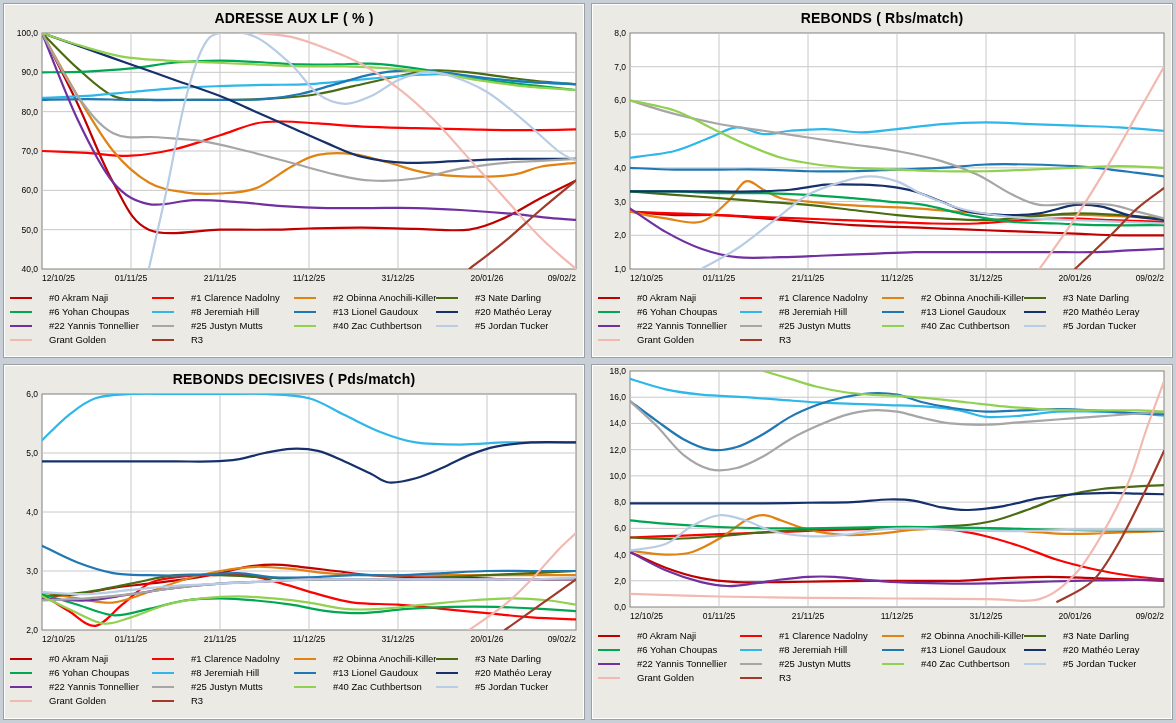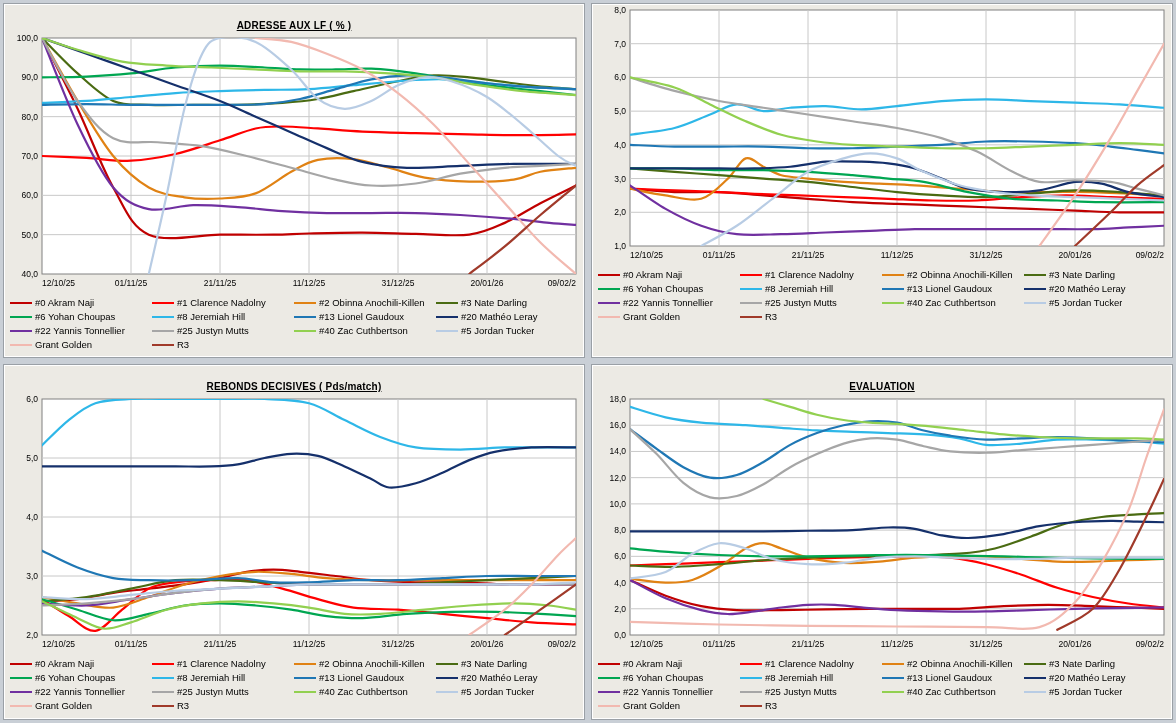--- a/index.html
+++ b/index.html
@@ -24,44 +24,43 @@
     box-sizing:border-box;
     width:100%;height:100%;
     background:#eceae4;
     border:1px solid #9aa0a6;
     box-shadow:0 0 0 1px #ffffff inset;
     display:flex;flex-direction:column;
     position:relative;
   }
   .chart-title{
     text-align:center;
-    font-size:10px;
+    font-size:14px;
     font-weight:bold;
-    padding:16px 0 1px 0;
+    padding:6px 0 1px 0;
     letter-spacing:.2px;
-    text-decoration:underline;
   }
   .plot-wrap{
     position:relative;
     flex:0 0 auto;
     margin:0 4px 0 4px;
   }
   .plot-wrap.h1{height:262px;}
   .plot-wrap.h2{height:262px;}
   svg{display:block;}
   .legend{
     margin:2px 6px 0 6px;
     display:flex;flex-wrap:wrap;
     font-size:9.5px;
     line-height:12px;
   }
   .legend .item{
     width:25%;
     display:flex;align-items:center;
-    gap:3px;
+    gap:17px;
     white-space:nowrap;
     overflow:hidden;
     padding:1px 0;
   }
   .legend .swatch{
     display:inline-block;
     width:22px;height:0;
     border-top:2.5px solid #000;
     flex:0 0 22px;
   }
@@ -181,20 +180,21 @@
           <div class="item">
             <span class="swatch" style="border-top-color: rgb(160, 58, 42);"></span>
             <span class="lbl">R3</span>
           </div>
         </div>
     </div>
   </div>
 
   <div class="panel">
     <div class="panel-inner">
+      <div class="chart-title">REBONDS ( Rbs/match)</div>
       <div class="plot-wrap h1">
           <svg id="svg1" width="574" height="262">
             <rect x="34" y="6" width="534" height="236" fill="#ffffff" stroke="#808080" stroke-width="1"></rect>
             <text x="30" y="9" text-anchor="end" class="axis-text">8,0</text>
             <line x1="34" y1="39.714285714285715" x2="568" y2="39.714285714285715" stroke="#c8c8c8" stroke-width="1"></line>
             <text x="30" y="42.714285714285715" text-anchor="end" class="axis-text">7,0</text>
             <line x1="34" y1="73.42857142857143" x2="568" y2="73.42857142857143" stroke="#c8c8c8" stroke-width="1"></line>
             <text x="30" y="76.42857142857143" text-anchor="end" class="axis-text">6,0</text>
             <line x1="34" y1="107.14285714285714" x2="568" y2="107.14285714285714" stroke="#c8c8c8" stroke-width="1"></line>
             <text x="30" y="110.14285714285714" text-anchor="end" class="axis-text">5,0</text>
@@ -406,21 +406,20 @@
           <div class="item">
             <span class="swatch" style="border-top-color: rgb(160, 58, 42);"></span>
             <span class="lbl">R3</span>
           </div>
         </div>
     </div>
   </div>
 
   <div class="panel">
     <div class="panel-inner">
-      <div class="chart-title">EVALUATION</div>
       <div class="plot-wrap h2">
           <svg id="svg3" width="574" height="262">
             <rect x="34" y="6" width="534" height="236" fill="#ffffff" stroke="#808080" stroke-width="1"></rect>
             <text x="30" y="9" text-anchor="end" class="axis-text">18,0</text>
             <line x1="34" y1="32.22222222222222" x2="568" y2="32.22222222222222" stroke="#c8c8c8" stroke-width="1"></line>
             <text x="30" y="35.22222222222222" text-anchor="end" class="axis-text">16,0</text>
             <line x1="34" y1="58.44444444444444" x2="568" y2="58.44444444444444" stroke="#c8c8c8" stroke-width="1"></line>
             <text x="30" y="61.44444444444444" text-anchor="end" class="axis-text">14,0</text>
             <line x1="34" y1="84.66666666666666" x2="568" y2="84.66666666666666" stroke="#c8c8c8" stroke-width="1"></line>
             <text x="30" y="87.66666666666666" text-anchor="end" class="axis-text">12,0</text>

